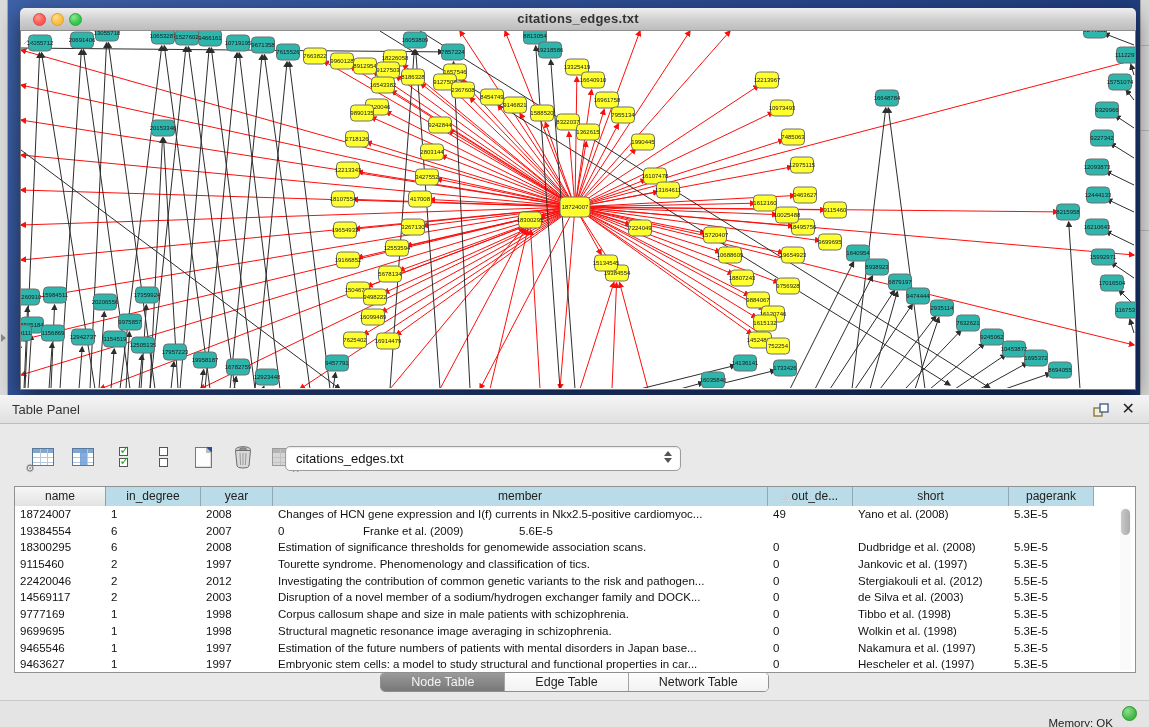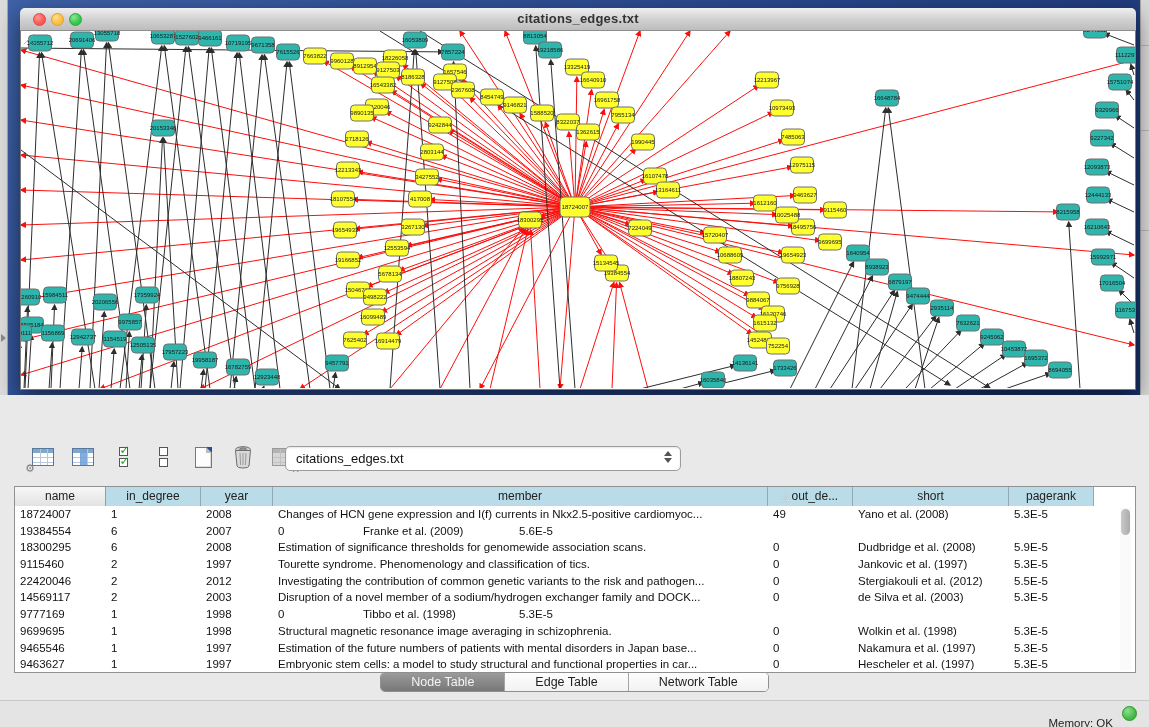--- a/index.html
+++ b/index.html
@@ -793,20 +793,28 @@
         <svg class="grip" width="14" height="14">
           <line x1="3" y1="13" x2="13" y2="3" stroke="#9a9a9a"></line>
           <line x1="7" y1="13" x2="13" y2="7" stroke="#9a9a9a"></line>
           <line x1="11" y1="13" x2="13" y2="11" stroke="#9a9a9a"></line>
         </svg>
       </div>
     </div>
   </div>
 
   <div class="table-panel">
+    <div class="tp-header">
+      <span class="tp-title">Table Panel</span>
+      <svg class="tp-float" viewBox="0 0 16 16">
+        <rect x="1" y="6" width="8" height="8" fill="#f2eedd" stroke="#8a7a3e" stroke-width="1.4"></rect>
+        <rect x="7" y="2" width="8" height="8" fill="#ffffff" stroke="#45618e" stroke-width="1.4"></rect>
+      </svg>
+      <span class="tp-close">✕</span>
+    </div>
 
     <div class="toolbar">
       <div class="tb-icon">
         <div class="grid-ic">
             <div class="hd"></div>
             <div class="l1"></div>
             <div class="l2"></div>
             <div class="c1"></div>
             <div class="c2"></div>
           </div>
@@ -932,20 +940,21 @@
             <div class="td" style="width: 72px;">2003</div>
             <div class="td" style="width: 495px;">Disruption of a novel member of a sodium/hydrogen exchanger family and DOCK...</div>
             <div class="td" style="width: 85px;">0</div>
             <div class="td" style="width: 156px;">de Silva et al. (2003)</div>
             <div class="td" style="width: 85px;">5.3E-5</div>
           </div>
           <div class="trow">
             <div class="td" style="width: 91px;">9777169</div>
             <div class="td" style="width: 95px;">1</div>
             <div class="td" style="width: 72px;">1998</div>
+            <div class="td" style="width: 495px;">Corpus callosum shape and size in male patients with schizophrenia.</div>
             <div class="td" style="width: 85px;">0</div>
             <div class="td" style="width: 156px;">Tibbo et al. (1998)</div>
             <div class="td" style="width: 85px;">5.3E-5</div>
           </div>
           <div class="trow">
             <div class="td" style="width: 91px;">9699695</div>
             <div class="td" style="width: 95px;">1</div>
             <div class="td" style="width: 72px;">1998</div>
             <div class="td" style="width: 495px;">Structural magnetic resonance image averaging in schizophrenia.</div>
             <div class="td" style="width: 85px;">0</div>

